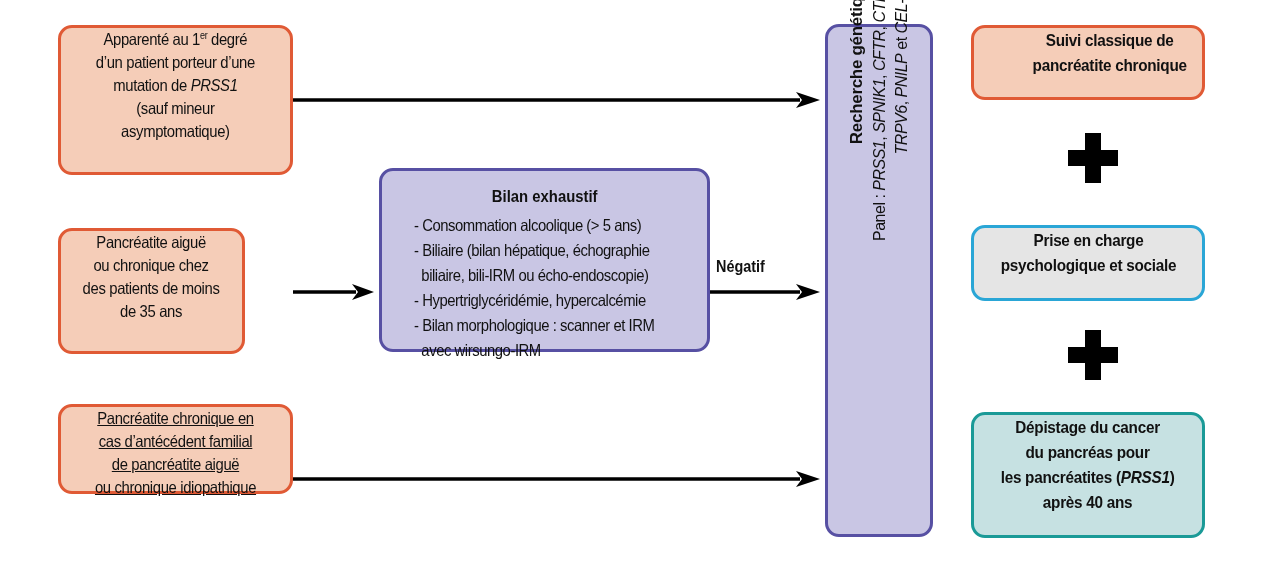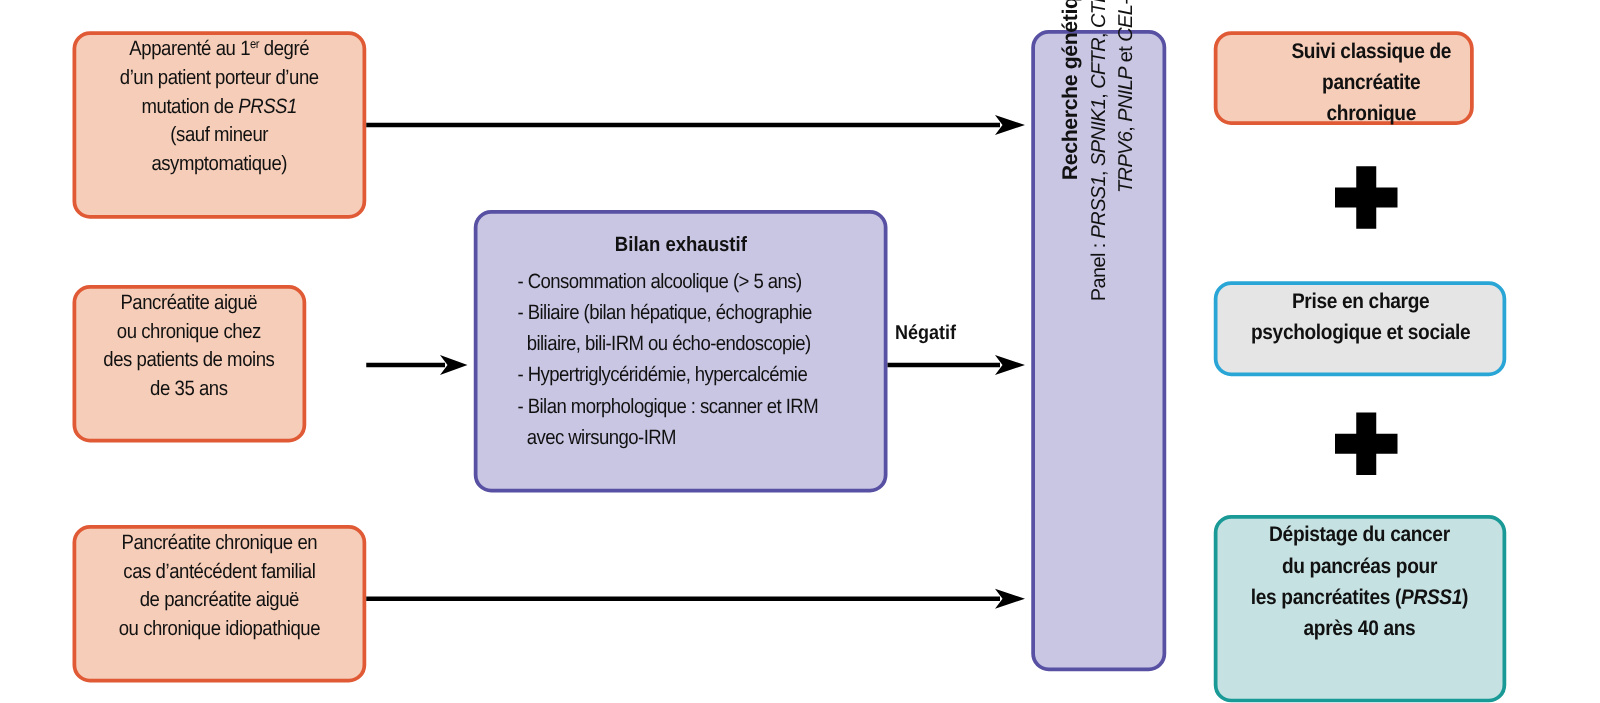--- a/index.html
+++ b/index.html
@@ -11,36 +11,36 @@
     .orange { background: #f5cdb8; border: 3px solid #e05a35; }
     .purple { background: #c9c6e4; border: 3px solid #5750a3; }
     .blue   { background: #e5e5e5; border: 3px solid #2aa6d6; }
     .teal   { background: #c6e1e2; border: 3px solid #1a9a97; }
     .cond { font-size: 16.5px; line-height: 23px; letter-spacing: -0.4px; transform: scaleX(0.9); }
     .cond sup { font-size: 10px; vertical-align: 6px; line-height: 0; }
     .right-txt { font-size: 17px; line-height: 25px; font-weight: bold; letter-spacing: -0.3px; transform: scaleX(0.9); }
 
     #left-1 { left: 58px; top: 25px; width: 235px; height: 150px; }
     #left-2 { left: 58px; top: 228px; width: 187px; height: 126px; }
-    #left-3 { left: 58px; top: 420px; width: 235px; height: 126px; }
+    #left-3 { left: 58px; top: 404px; width: 235px; height: 90px; text-decoration: underline; }
 
-    #bilan { left: 379px; top: 168px; width: 331px; height: 226px; justify-content: flex-start; padding-top: 12px; }
+    #bilan { left: 379px; top: 168px; width: 331px; height: 184px; justify-content: flex-start; padding-top: 12px; }
     #bilan .title { font-size: 16.5px; font-weight: bold; line-height: 26px; margin-bottom: 4px; transform: scaleX(0.9); }
     #bilan ul { list-style: none; margin: 0; padding: 0 0 0 32px; text-align: left; width: 100%; box-sizing: border-box; }
     #bilan li { font-size: 16.5px; line-height: 25px; letter-spacing: -0.5px; transform: scaleX(0.9); transform-origin: left center; white-space: nowrap; }
 
     #genetic { left: 825px; top: 24px; width: 108px; height: 513px; }
     #genetic .rot { transform: rotate(-90deg); white-space: nowrap; text-align: center; }
     #genetic .rot .gtitle { font-size: 17px; font-weight: bold; line-height: 24px; letter-spacing: -0.3px; }
     #genetic .rot .gpanel { font-size: 16px; line-height: 22px; letter-spacing: -0.5px; }
     #genetic i { font-style: italic; }
 
-    #suivi { left: 971px; top: 25px; width: 208px; height: 75px; padding-left: 44px; }
+    #suivi { left: 971px; top: 25px; width: 234px; height: 75px; padding-left: 44px; }
     #prise { left: 971px; top: 225px; width: 234px; height: 76px; }
-    #depist { left: 971px; top: 412px; width: 234px; height: 150px; }
+    #depist { left: 971px; top: 412px; width: 234px; height: 126px; }
 
     .plus { position: absolute; width: 50px; height: 50px; }
     .plus::before, .plus::after { content: ""; position: absolute; background: #000; }
     .plus::before { left: 17px; top: 0; width: 16px; height: 50px; }
     .plus::after { left: 0; top: 17px; width: 50px; height: 16px; }
     #plus-1 { left: 1068px; top: 133px; }
     #plus-2 { left: 1068px; top: 330px; }
 
     #arrows { position: absolute; left: 0; top: 0; width: 1280px; height: 562px; pointer-events: none; }
     #negatif { position: absolute; left: 716px; top: 258px; font-size: 16px; font-weight: bold; transform: scaleX(0.9); transform-origin: left center; }

